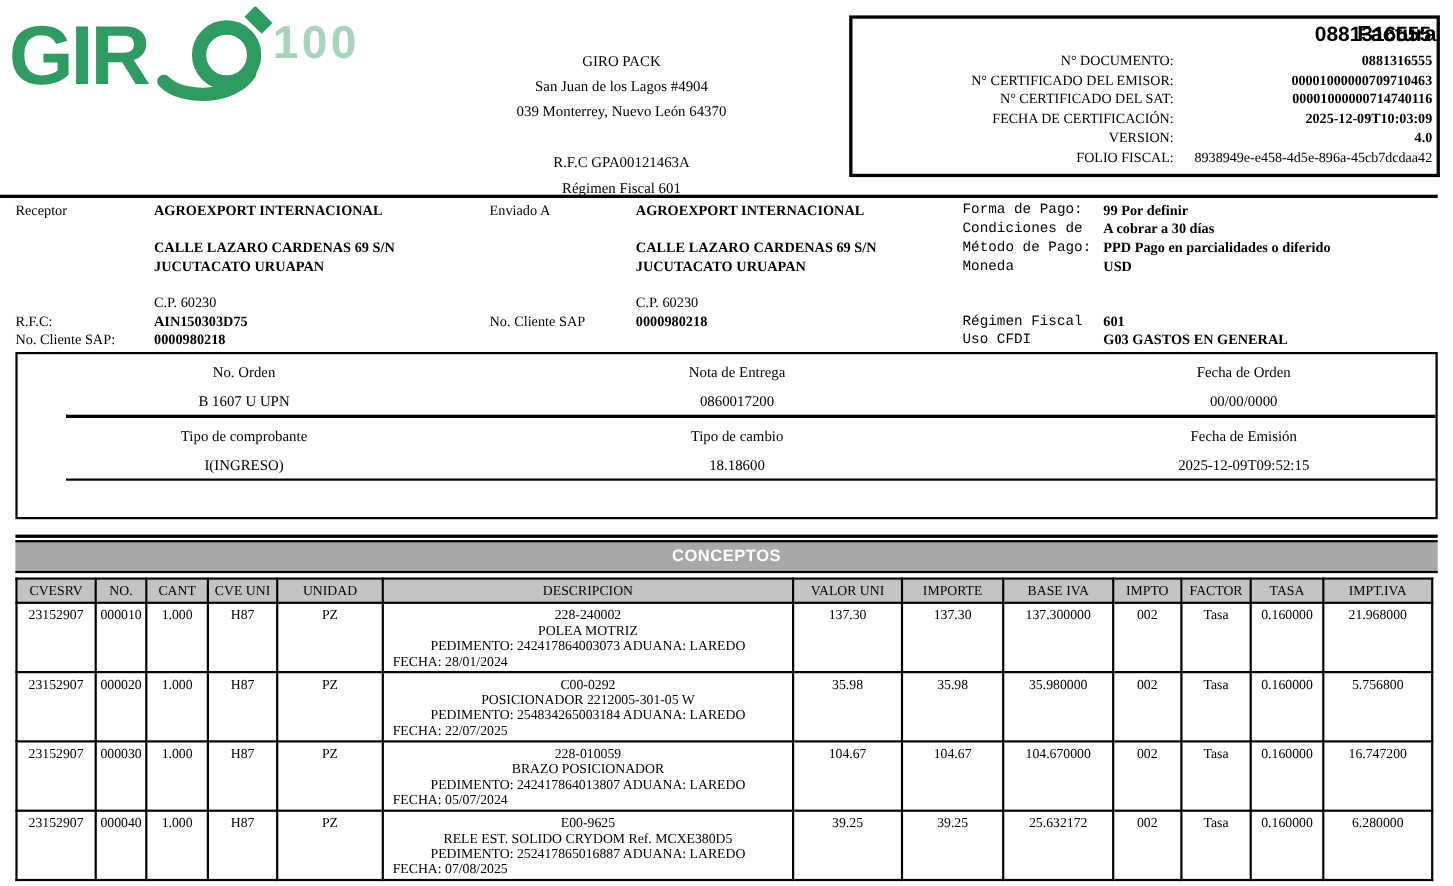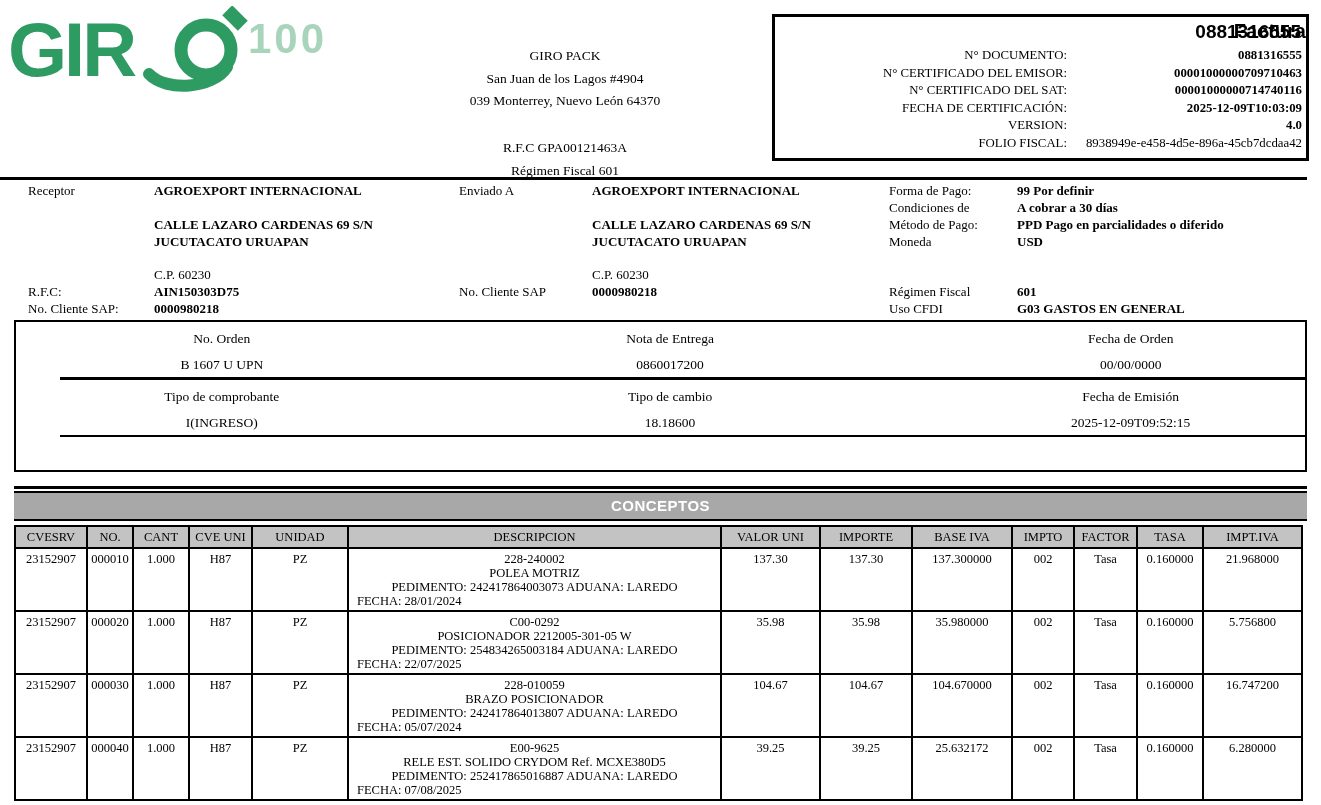--- a/index.html
+++ b/index.html
@@ -24,22 +24,22 @@
   .ib-value{flex:1;text-align:right;font-weight:bold;padding-right:4px;white-space:nowrap;}
   .ib-row.folio .ib-value{font-weight:normal;}
 
   
   .rule-top{position:absolute;left:0;top:177px;width:1307px;height:3px;background:#000;}
 
   
   .parties{position:absolute;left:0;top:183px;width:1321px;height:137px;font-size:13px;}
   .pcol{position:absolute;top:0;}
   .pc1{left:14px;width:120px;} .pc2{left:140px;width:300px;} .pc3{left:445px;width:128px;}
-  .pc4{left:578px;width:292px;} .pc5{left:875px;width:126px;} .pc6{left:1003px;width:312px;}
-  .pline{height:16.9px;line-height:16.9px;white-space:nowrap;margin-left:14px;}
+  .pc4{left:578px;width:292px;} .pc5{left:875px;width:126px;font-family:Liberation Mono, monospace;} .pc6{left:1003px;width:312px;}
+  .pline{height:16.9px;line-height:16.9px;white-space:nowrap;}
   .b{font-weight:bold;}
 
   
   .order-box{position:absolute;left:14px;top:320px;width:1293px;height:152px;border:2.5px solid #000;box-sizing:border-box;font-size:13.5px;padding-left:44px;}
   .ob-row{display:flex;}
   .ob-row > div{text-align:center;box-sizing:border-box;}
   .ob-c1{width:26%;} .ob-c2{width:46%;} .ob-c3{width:28%;}
   .ob-h{height:28px;padding-top:9px;}
   .ob-v{height:27px;padding-top:7px;}
   .ob-div{border-top:3px solid #000;}

